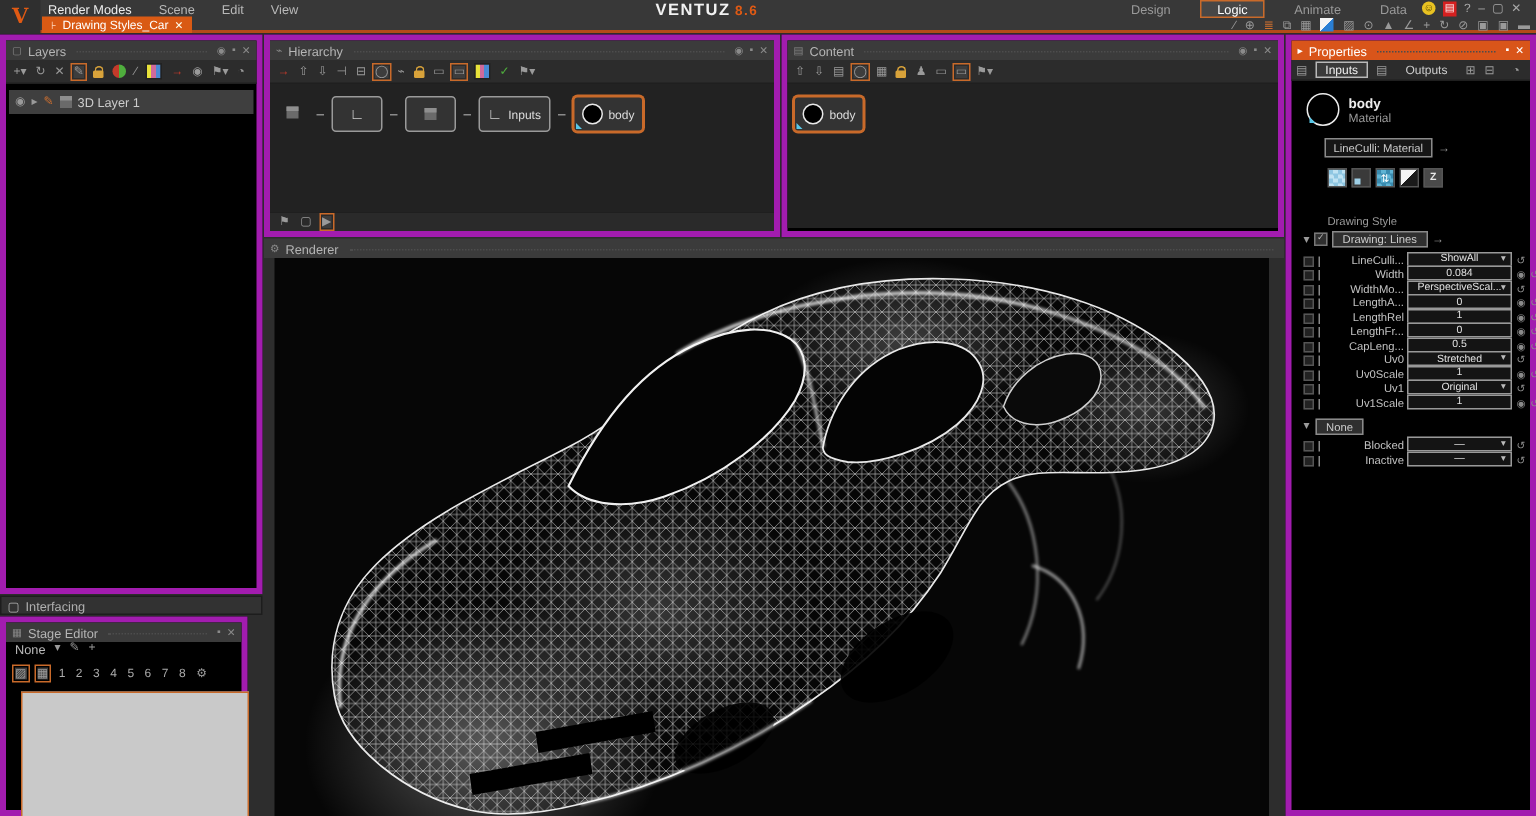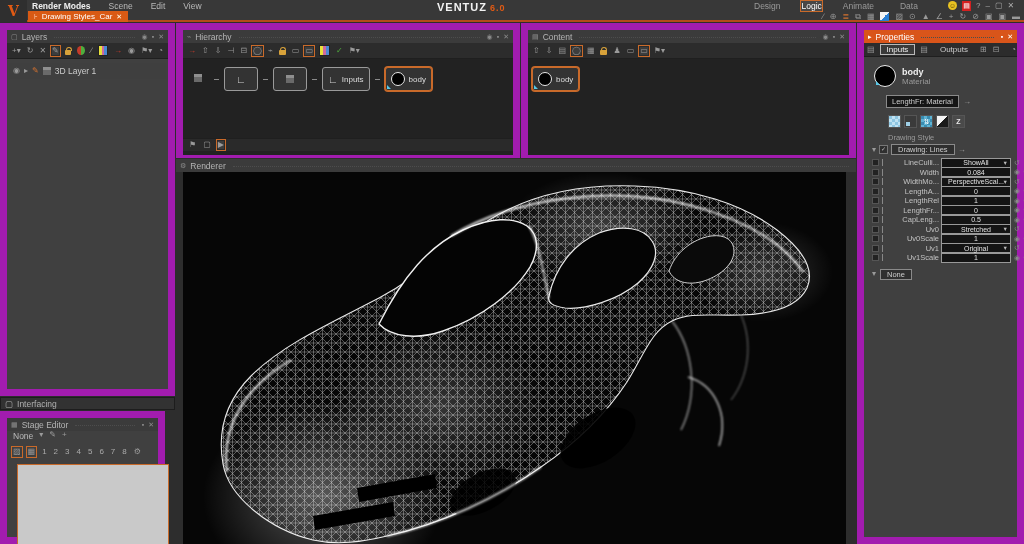--- a/index.html
+++ b/index.html
@@ -6,45 +6,45 @@
     -webkit-font-smoothing:antialiased;}
   #app{position:relative;width:1024px;height:544px;overflow:hidden;background:#2d2d2d;color:#bbb;}
   .abs{position:absolute;}
 
   
   #topbar{left:0;top:0;width:1024px;height:22px;background:#383838;border-bottom:2px solid #b44a18;box-sizing:border-box;}
   #logo{left:0;top:0;width:27px;height:22px;background:#2f2f2f;display:flex;align-items:center;justify-content:center;}
   #logo .v{color:#e05a14;font-weight:bold;font-size:14px;font-family:"DejaVu Serif",serif;}
   #menus{left:32px;top:0;height:11px;display:flex;gap:18px;align-items:center;font-size:8.5px;}
   #menus .menu{color:#b9b9b9;cursor:default;}
-  #menus .menu.bold{color:#eee;font-weight:bold;}
+  #menus .menu.bold{color:#eee;font-weight:normal;}
   #brand{left:437px;top:1px;font-size:11px;font-weight:bold;letter-spacing:1px;}
   #brand .t{color:#f2f2f2;} #brand .ver{color:#e05a14;font-size:9px;margin-left:3px;}
   #modes{left:748px;top:0;height:11px;display:flex;gap:14px;align-items:center;font-size:8.5px;}
   #modes .mode{color:#9a9a9a;padding:0 6px;}
-  #modes .mode.active{color:#fff;background:#474747;border:1px solid #c96a2a;padding:0 0;height:10px;line-height:10px;}
+  #modes .mode.active{color:#fff;background:#474747;border:1px solid #c96a2a;padding:0 10px;height:10px;line-height:10px;}
   #winicons{left:948px;top:0;height:11px;display:flex;gap:5px;align-items:center;font-size:8px;}
   #winicons .gicon{color:#aaa;} 
   #winicons .yellowround{background:#e8c222;color:#5a4a00;border-radius:50%;width:9px;height:9px;line-height:9px;text-align:center;font-size:7px;}
   #winicons .redbox{background:#d42020;color:#fff;width:9px;height:10px;line-height:10px;text-align:center;font-size:7px;}
   #tab{left:28px;top:11px;height:11px;background:#d95a14;display:flex;align-items:center;gap:4px;padding:0 6px;font-size:8px;color:#fff;}
   #tab .tabicon{font-size:7px;color:#ffd9c0;} #tab .close{color:#ffe;font-size:7px;}
   #maintools{right:4px;top:11px;height:11px;display:flex;gap:6px;align-items:center;}
   .gicon{font-size:8px;color:#9a9a9a;line-height:1;cursor:default;}
   .gicon.red{color:#cc3b2a;} .gicon.green{color:#4fae3d;} .gicon.accent{color:#d07030;}
   .cicon{width:9px;height:9px;}
   .cicon.halfblue{background:linear-gradient(135deg,#f5f5f5 50%,#2a7fd4 50%);}
   .cicon.lockicon{width:7px;height:5px;background:#d8a23a;border-radius:1px;position:relative;margin-top:3px;}
   .cicon.lockicon::before{content:"";position:absolute;top:-3px;left:1px;width:4px;height:3px;border:1px solid #d8a23a;border-bottom:none;border-radius:3px 3px 0 0;}
   .cicon.rgcircle{border-radius:50%;background:linear-gradient(90deg,#c43a2a 50%,#4fae3d 50%);}
   .cicon.palette{background:linear-gradient(90deg,#e8e23a 0 33%,#d06a9a 33% 66%,#4a8ad4 66%);border:1px solid #222;}
   .selbox{outline:1px solid #c96a2a;outline-offset:1px;background:#3d3d3d;}
 
   
-  .panel{background:#404040;box-sizing:border-box;border:7px solid #a21caf;}
+  .panel{background:#000000;box-sizing:border-box;border:4px solid #a21caf;}
   .phead{height:13px;background:#3b3b3b;display:flex;align-items:center;gap:4px;padding:0 4px;font-size:8.5px;color:#b5b5b5;}
   .phead .lead{flex:1;border-bottom:1px dotted #4d4d4d;height:1px;margin:0 3px;}
   .phead .hic{font-size:7px;color:#8a8a8a;}
   .ptools{height:15px;display:flex;align-items:center;gap:6px;padding:0 5px;border-bottom:1px solid #1f1f1f;background:#2c2c2c;}
 
   
   #layers{left:0;top:23px;width:175px;height:373px;}
   .layerrow{margin:4px 2px 0 2px;height:16px;background:#3f3f3f;display:flex;align-items:center;gap:4px;padding:0 4px;font-size:8.5px;color:#ccc;}
   .cubeicon{width:8px;height:8px;background:#6a6a6a;position:relative;}
   .cubeicon::before{content:"";position:absolute;left:0;top:0;width:8px;height:3px;background:#8f8f8f;}
@@ -77,24 +77,24 @@
   #pnode .nm{font-size:9px;color:#eee;font-weight:bold;} #pnode .tp{font-size:8px;color:#999;}
   #matfield{margin:4px 0 0 22px;display:flex;align-items:center;gap:4px;}
   .fieldbox{border:1px solid #8a8a8a;background:#161616;color:#ccc;font-size:7.5px;padding:1px 5px;}
   #swatches{margin:7px 0 0 24px;display:flex;gap:3px;}
   .sw{width:11px;height:11px;border:1px solid #555;font-size:7px;color:#ddd;display:flex;align-items:center;justify-content:center;}
   .sw-checkblue{background:repeating-conic-gradient(#bfe2f2 0 25%,#8ec6e2 0 50%) 0 0/6px 6px;}
   .sw-dark{background:#3a3a3a;position:relative;} .sw-dark::after{content:"";position:absolute;left:1px;bottom:1px;width:4px;height:4px;background:#9fcfe6;}
   .sw-teal{background:repeating-conic-gradient(#5fb4d4 0 25%,#3a8cb0 0 50%) 0 0/6px 6px;color:#fff;}
   .sw-diag{background:linear-gradient(135deg,#f5f5f5 50%,#1a1a1a 50%);}
   .sw-z{background:#4a4a4a;color:#e8e8e8;font-weight:bold;}
-  .sectlabel{margin:5px 0 2px 24px;font-size:7.5px;color:#9a9a9a;}
+  .sectlabel{margin:18px 0 2px 24px;font-size:7.5px;color:#9a9a9a;}
   .grouphead{margin:2px 0 3px 8px;display:flex;align-items:center;gap:3px;font-size:7.5px;}
   .grouphead .chk{width:7px;height:7px;border:1px solid #777;background:#2f2f2f;color:#bbb;font-size:6px;line-height:7px;text-align:center;}
-  .prow{display:flex;align-items:center;height:9.5px;padding-left:8px;}
+  .prow{display:flex;align-items:flex-end;height:9.5px;padding-left:8px;}
   .prow .chk{width:5px;height:5px;border:1px solid #555;background:#222;margin-right:3px;flex:none;}
   .prow .tick{width:2px;height:7px;border-left:1px solid #888;margin-right:2px;flex:none;}
   .prow .lbl{width:52px;text-align:right;font-size:7.5px;color:#c2c2c2;white-space:nowrap;overflow:hidden;flex:none;}
   .prow .val{width:68px;margin-left:2px;height:8px;border:1px solid #999;background:#141414;color:#e2e2e2;font-size:7px;display:flex;align-items:center;justify-content:center;position:relative;flex:none;}
   .prow .val .dd{position:absolute;right:2px;font-size:5.5px;color:#bbb;}
   .prow .ic{font-size:7px;color:#8a8a8a;margin-left:3px;}
   .statehead{margin:6px 0 2px 8px;display:flex;align-items:center;gap:4px;font-size:7.5px;}
   .boxlbl{border:1px solid #8a8a8a;background:#2f2f2f;color:#ccc;padding:0 6px;font-size:7.5px;}
 
   
@@ -114,21 +114,21 @@
     <div id="logo" class="abs">
         <span class="v">V</span>
       </div>
     <div id="menus" class="abs">
         <span class="menu bold">Render Modes</span>
         <span class="menu">Scene</span>
         <span class="menu">Edit</span>
         <span class="menu">View</span>
       </div>
     <div id="brand" class="abs">
-      <span class="t">VENTUZ</span><span class="ver">6.0</span>
+      <span class="t">VENTUZ</span><span class="ver">8.6</span>
     </div>
     <div id="modes" class="abs">
         <span class="mode">Design</span>
         <span class="mode active">Logic</span>
         <span class="mode">Animate</span>
         <span class="mode">Data</span>
       </div>
     <div id="winicons" class="abs">
         <span class="gicon yellowround">☺</span>
         <span class="gicon redbox">▤</span>
@@ -352,21 +352,21 @@
     <div id="pnode">
       <span class="big">
           <span class="cyantri"></span>
         </span>
       <span>
           <div class="nm">body</div>
       <div class="tp">Material</div>
         </span>
     </div>
     <div id="matfield">
-      <span class="fieldbox">LengthFr:  Material</span>
+      <span class="fieldbox">LineCulli:  Material</span>
       <span class="gicon">→</span>
     </div>
     <div id="swatches">
         <span class="sw sw-checkblue"></span>
         <span class="sw sw-dark"></span>
         <span class="sw sw-teal">⇅</span>
         <span class="sw sw-diag"></span>
         <span class="sw sw-z">Z</span>
       </div>
     <div class="sectlabel">Drawing Style</div>
@@ -459,20 +459,36 @@
           <span class="lbl">Uv1Scale</span>
           <span class="val">1</span>
           <span class="ic">◉</span>
           <span class="ic">↺</span>
         </div>
       </div>
     <div class="statehead">
       <span class="gicon">▾</span>
       <span class="boxlbl">None</span>
     </div>
+    <div id="state-rows">
+        <div class="prow">
+          <span class="chk"></span>
+          <span class="tick"></span>
+          <span class="lbl">Blocked</span>
+          <span class="val">—<span class="dd">▼</span></span>
+          <span class="ic">↺</span>
+        </div>
+        <div class="prow">
+          <span class="chk"></span>
+          <span class="tick"></span>
+          <span class="lbl">Inactive</span>
+          <span class="val">—<span class="dd">▼</span></span>
+          <span class="ic">↺</span>
+        </div>
+      </div>
   </div>
 
   <div id="interf" class="abs">
     <span class="hic">▢</span>
     <span>Interfacing</span>
   </div>
   <div id="stage" class="abs panel">
     <div class="phead">
       <span class="hic">▦</span>
       <span>Stage Editor</span>

